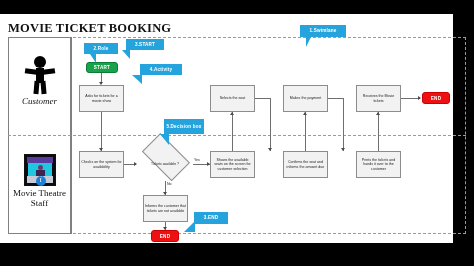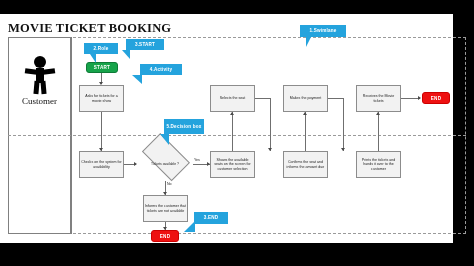--- a/index.html
+++ b/index.html
@@ -86,32 +86,43 @@
 
   <div id="canvas">
 
     <div id="title">MOVIE TICKET BOOKING</div>
 
     <div id="frame"></div>
     <div id="role-col"></div>
     <div id="lane-divider"></div>
     <div id="role-sep"></div>
 
-    <div class="role" style="top:42px;">
+    <div class="role" style="top:42px;font-style:italic;">
       <div class="person">
         <div class="head"></div>
           <div class="arm-l"></div>
           <div class="arm-r"></div>
         <div class="body"></div>
           <div class="leg-l"></div>
           <div class="leg-r"></div>
       </div>
       <div class="role-label">Customer</div>
     </div>
 
+    <div class="role" style="top:140px;">
+      <div class="booth">
+        <div class="awning"></div>
+          <div class="window"></div>
+        <div class="clerk-head"></div>
+          <div class="clerk-body"></div>
+        <div class="base"></div>
+          <div class="info"></div>
+      </div>
+      <div class="role-label">Movie Theatre Staff</div>
+    </div>
 
     <div class="node term start" style="left:86px;top:48px;width:32px;height:11px;">START</div>
 
     <div class="line vline" style="left:101px;top:59px;height:11px;"></div>
     <div class="arrow arr-down" style="left:99px;top:68px;"></div>
 
     <div class="node proc" style="left:79px;top:71px;width:45px;height:27px;">Asks for tickets for a movie show</div>
 
     <div class="node proc" style="left:210px;top:71px;width:45px;height:27px;">Selects the seat</div>
 

